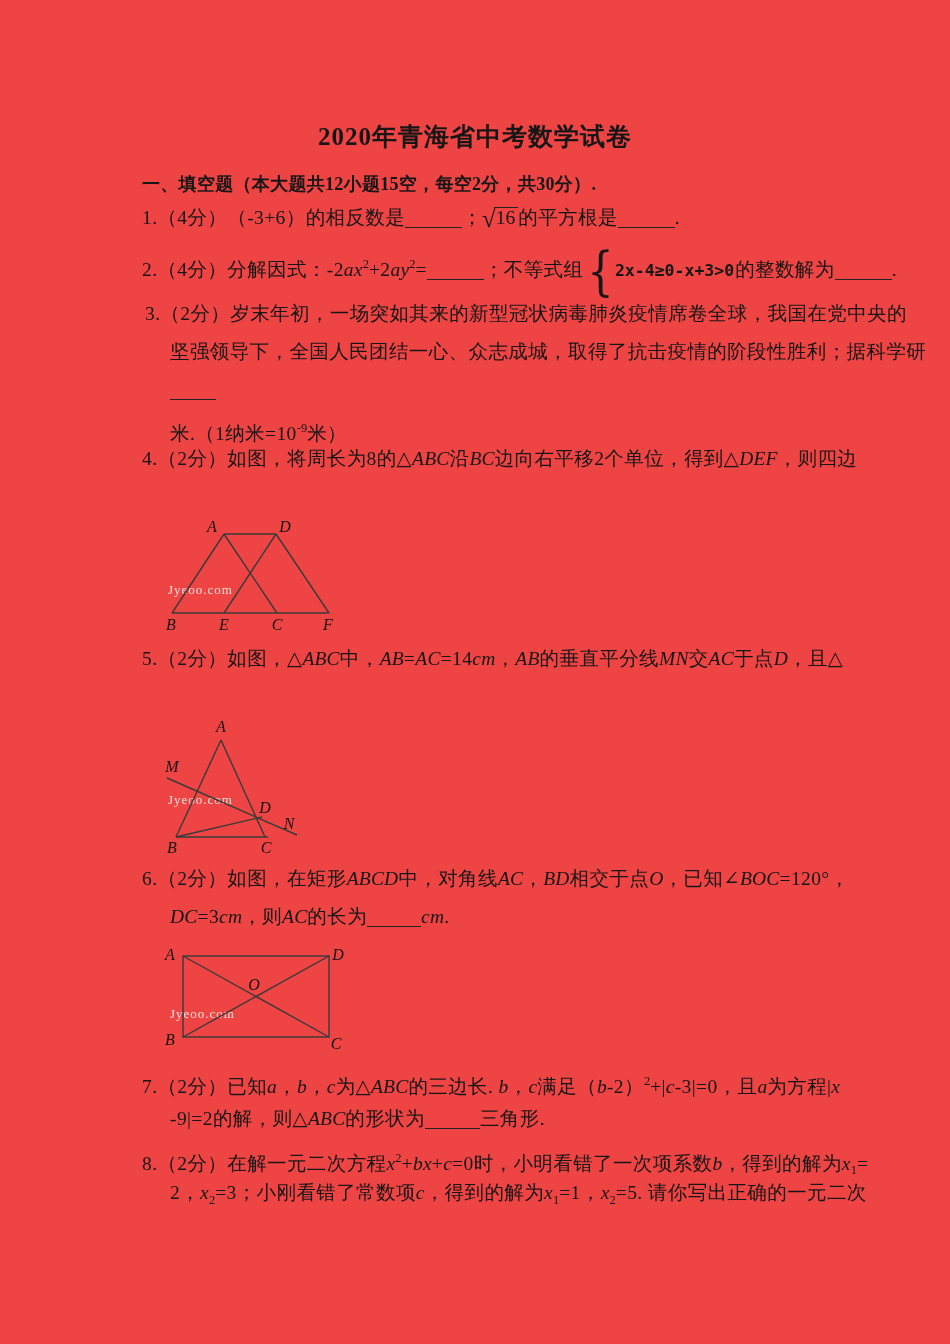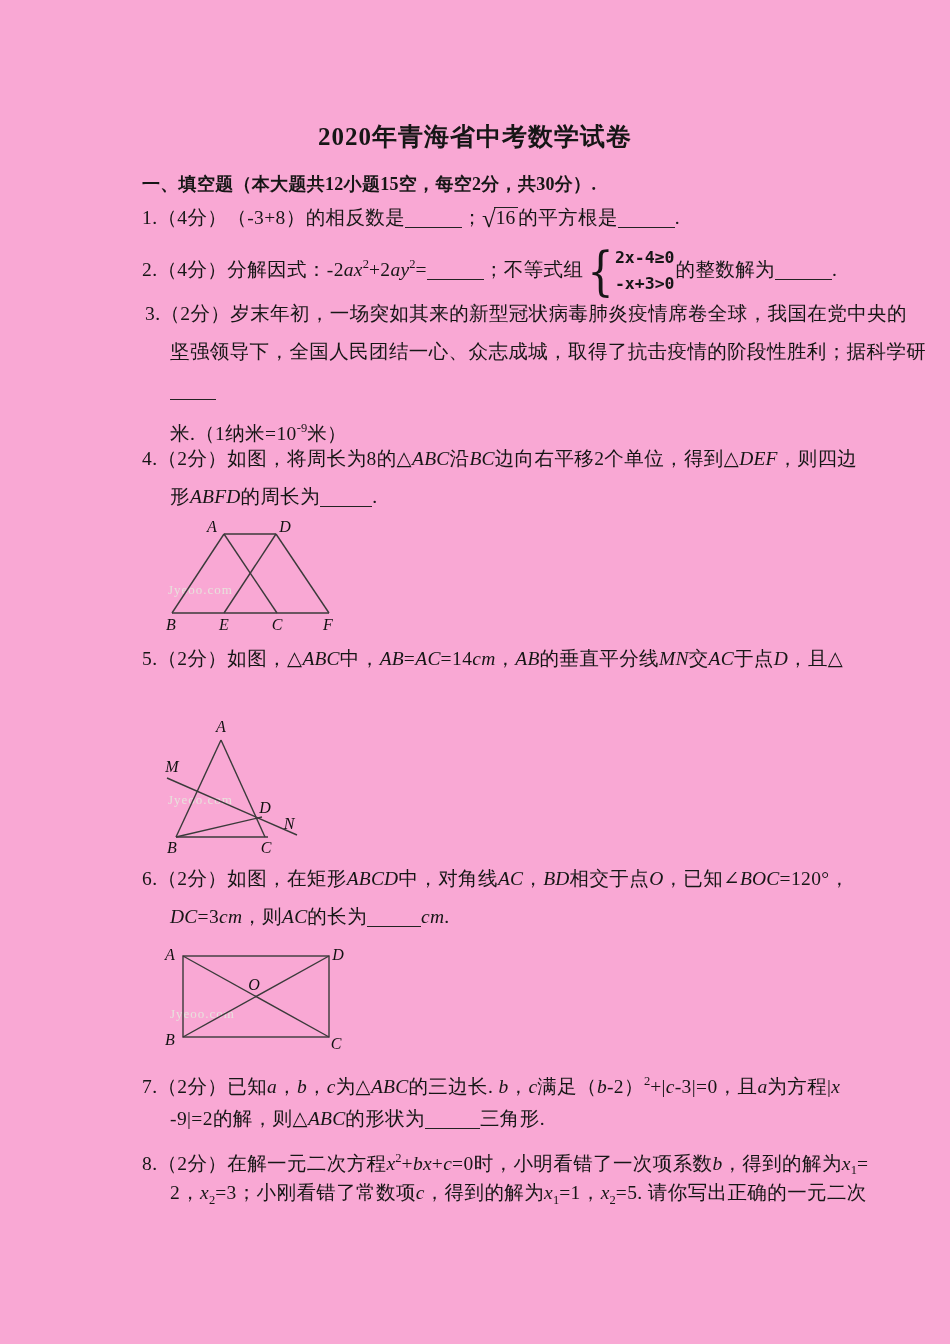--- a/index.html
+++ b/index.html
@@ -1,21 +1,21 @@
 <!DOCTYPE html>
 <html><head>
 <meta charset="utf-8">
 <style>
   html,body{margin:0;padding:0;}
   body{
     width:950px;height:1344px;background:#ffffff;position:relative;
     font-family:"Liberation Serif","DejaVu Serif",serif;color:#161616;
     overflow:hidden;
   }
-  .page{position:absolute;inset:0;background:#f9a8d4;}
+  .page{position:absolute;inset:0;background:#ef4444;}
   .title{
     position:absolute;top:121px;left:0;width:950px;text-align:center;
     font-size:25px;font-weight:bold;letter-spacing:1px;line-height:32px;white-space:nowrap;
   }
   .section-header{
     position:absolute;left:142px;top:169px;font-size:18px;font-weight:bold;
     letter-spacing:0.3px;line-height:30px;white-space:nowrap;
   }
   .line{
     position:absolute;font-size:19.5px;letter-spacing:0.4px;line-height:30px;
@@ -30,21 +30,21 @@
     vertical-align:-4px;
   }
   .sqrt{display:inline-block;white-space:nowrap;letter-spacing:0;text-align:right;}
   .rad{font-size:25px;line-height:0;vertical-align:-3px;margin-right:-2px;}
   .vinc{border-top:1.7px solid #222;padding:0 3px 0 2px;display:inline-block;line-height:20px;}
   .cases{display:inline-flex;align-items:center;vertical-align:middle;margin:0 1px;}
   .brace{
     font-size:52px;line-height:1;transform:scaleX(0.8);margin-right:-3px;
     font-weight:400;font-family:"DejaVu Serif",serif;
   }
-  .rows{display:inline-flex;flex-direction:column;}
+  .rows{display:inline-flex;flex-direction:row;}
   .crow{
     font-family:"DejaVu Sans Mono","Liberation Mono",monospace;
     font-size:16.5px;font-weight:bold;line-height:26px;letter-spacing:0;
   }
   .fig{position:absolute;}
   .fig line, .fig rect{stroke:#3a3a3a;stroke-width:1.4;fill:none;}
   .fig text{
     font-family:"Liberation Serif","DejaVu Serif",serif;font-style:italic;
     font-size:16px;fill:#111;
   }
@@ -54,37 +54,36 @@
 </style>
 </head>
 <body>
 
 <div class="page">
 
   <div class="title">2020年青海省中考数学试卷</div>
 
   <div class="section-header">一、填空题（本大题共12小题15空，每空2分，共30分）.</div>
 
-  <div class="line" style="top:203px;left:142px;"><span>1.（4分）（-3+8）的相反数是</span><span class="blank" style="width: 57px;"></span><span>；</span><span class="sqrt"><span class="rad">√</span><span class="vinc">16</span></span><span>的平方根是</span><span class="blank" style="width: 57px;"></span><span>.</span></div>
+  <div class="line" style="top:203px;left:142px;"><span>1.（4分）（-3+6）的相反数是</span><span class="blank" style="width: 57px;"></span><span>；</span><span class="sqrt"><span class="rad">√</span><span class="vinc">16</span></span><span>的平方根是</span><span class="blank" style="width: 57px;"></span><span>.</span></div>
 
   <div class="line tall" style="top:234px;left:142px;"><span>2.（4分）分解因式：-2</span><span class="v">ax</span><sup>2</sup><span>+2</span><span class="v">ay</span><sup>2</sup><span>=</span><span class="blank" style="width: 57px;"></span><span>；不等式组</span><span class="cases">
         <span class="brace">{</span>
         <span class="rows">
           <span class="crow">2x-4≥0</span>
           <span class="crow">-x+3&gt;0</span>
         </span>
       </span><span>的整数解为</span><span class="blank" style="width: 57px;"></span><span>.</span></div>
 
   <div class="line" style="top:299px;left:145px;"><span>3.（2分）岁末年初，一场突如其来的新型冠状病毒肺炎疫情席卷全球，我国在党中央的</span></div>
   <div class="line" style="top:337px;left:170px;"><span>坚强领导下，全国人民团结一心、众志成城，取得了抗击疫情的阶段性胜利；据科学研</span></div>
   <div class="line" style="top:375px;left:170px;"><span class="blank" style="width: 46px;"></span></div>
   <div class="line" style="top:413px;left:170px;"><span>米.（1纳米=10</span><sup>-9</sup><span>米）</span></div>
 
   <div class="line" style="top:444px;left:142px;"><span>4.（2分）如图，将周长为8的△</span><span class="v">ABC</span><span>沿</span><span class="v">BC</span><span>边向右平移2个单位，得到△</span><span class="v">DEF</span><span>，则四边</span></div>
-  <div class="line" style="top:482px;left:170px;"><span>形</span><span class="v">ABFD</span><span>的周长为</span><span class="blank" style="width: 52px;"></span><span>.</span></div>
 
   <svg class="fig" style="left:140px;top:516px;" width="230" height="126" viewBox="0 0 230 126">
     <text class="wm" x="28" y="78">Jyeoo.com</text>
     <line x1="84" y1="18" x2="136" y2="18"></line>
     <line x1="32" y1="97" x2="189" y2="97"></line>
     <line x1="84" y1="18" x2="32" y2="97"></line>
     <line x1="84" y1="18" x2="137" y2="97"></line>
     <line x1="136" y1="18" x2="84" y2="97"></line>
     <line x1="136" y1="18" x2="189" y2="97"></line>
     <text x="72" y="16" text-anchor="middle">A</text>

